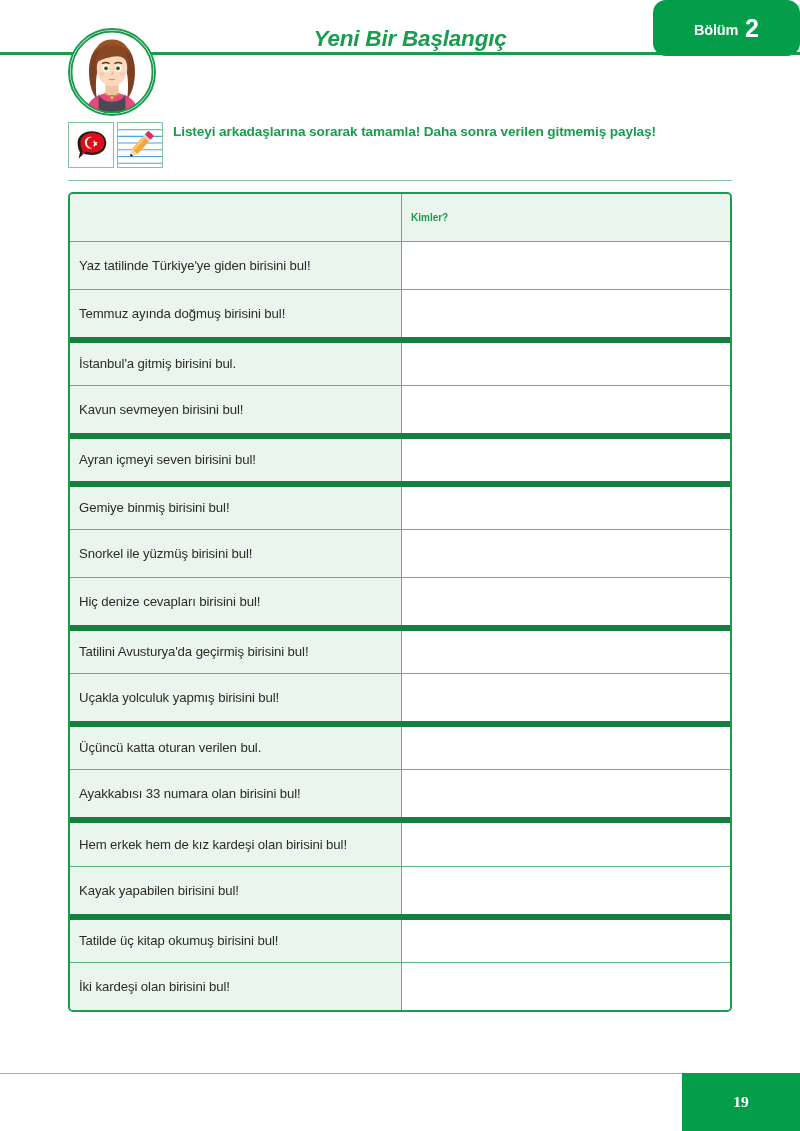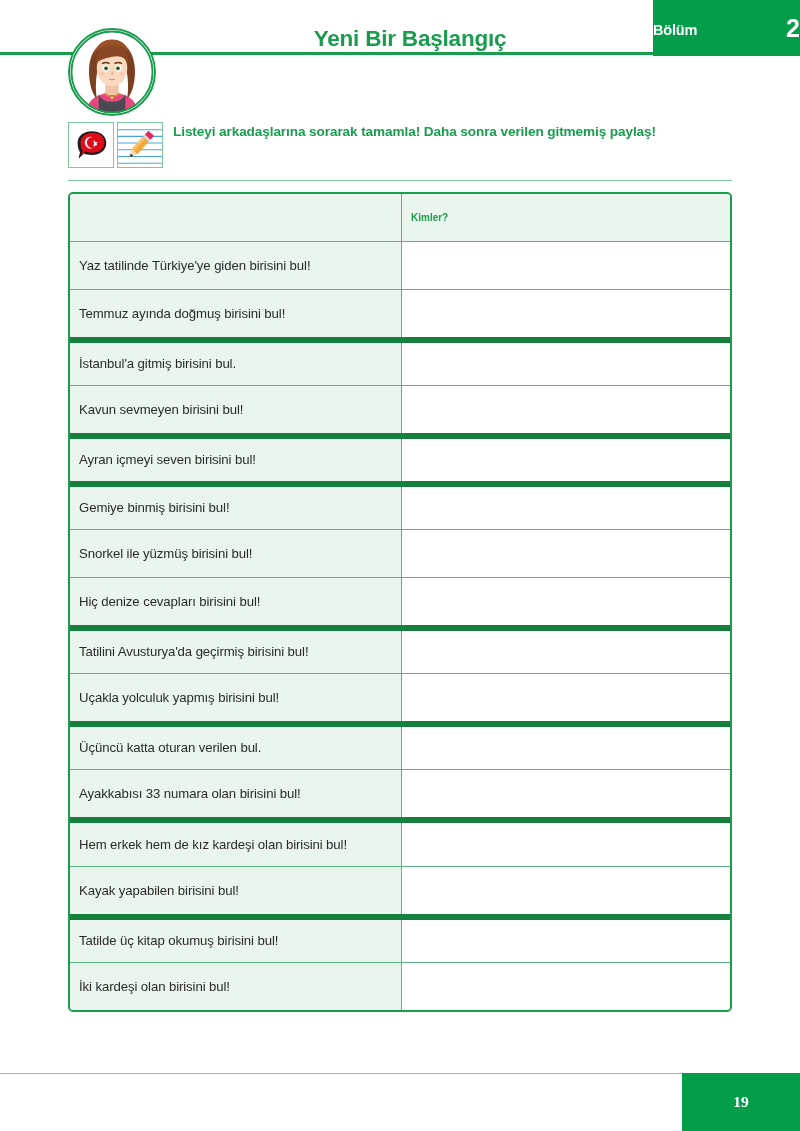--- a/index.html
+++ b/index.html
@@ -28,24 +28,25 @@
     width: 800px; height: 3px;
     background: #1a9c4f;
   }
   #chapter-badge {
     position: absolute;
     left: 653px; top: 0;
     width: 147px; height: 56px;
     background: #049e4b;
     display: flex;
     align-items: center;
-    justify-content: space-between;
+    justify-content: center;
     gap: 7px;
     box-sizing: border-box;
     padding-top: 4px;
+    border-radius: 13px;
   }
   #chapter-badge .badge-word {
     color: #ffffff;
     font-size: 14.5px;
     font-weight: bold;
     letter-spacing: -0.2px;
   }
   #chapter-badge .badge-num {
     color: #ffffff;
     font-size: 25px;
@@ -56,20 +57,21 @@
   }
   #page-title {
     position: absolute;
     left: 180px; top: 26px;
     width: 460px;
     text-align: center;
     color: #1a9c4f;
     font-size: 22.5px;
     font-weight: bold;
     letter-spacing: -0.2px;
+    font-style: italic;
   }
 
   
   #avatar {
     position: absolute;
     left: 68px; top: 28px;
     width: 88px; height: 88px;
     border-radius: 50%;
     border: 2px solid #1a9c4f;
     background: #ffffff;

